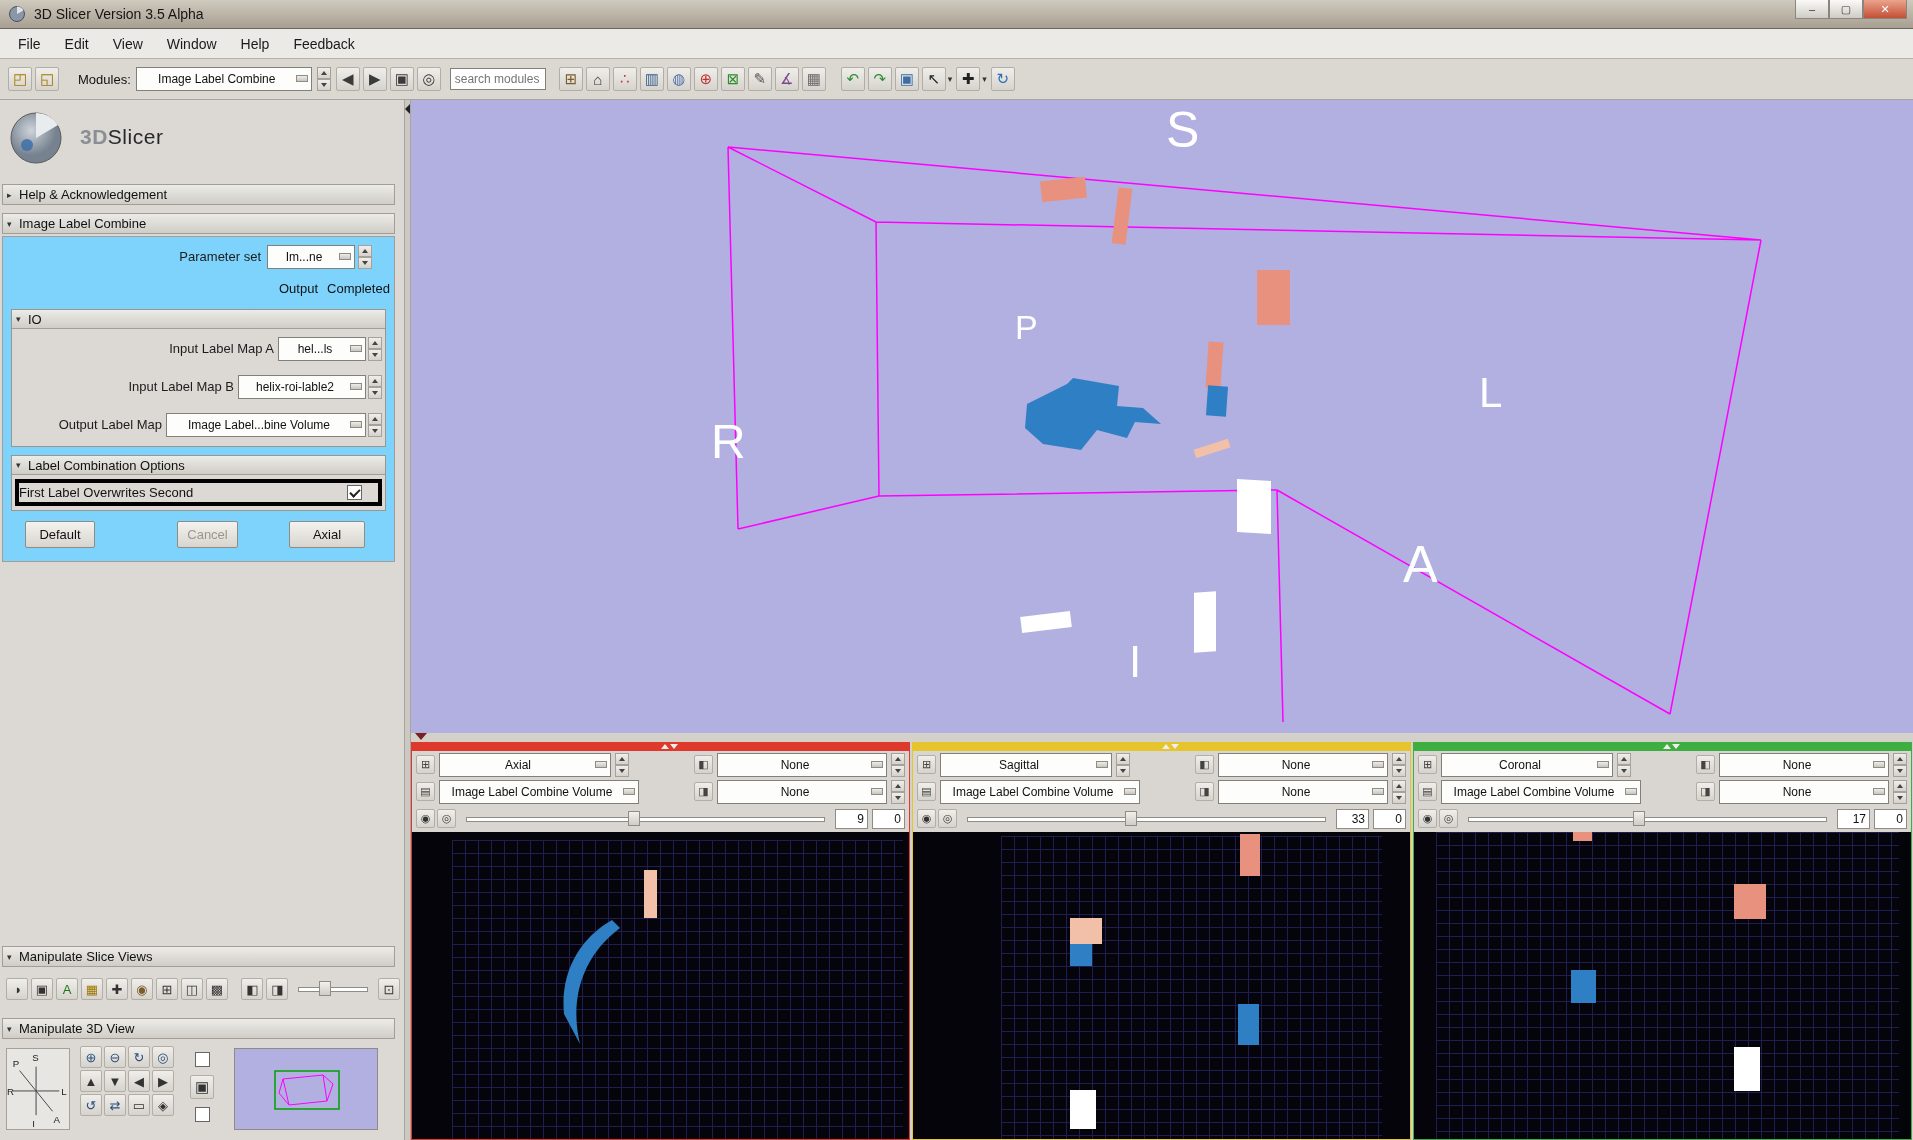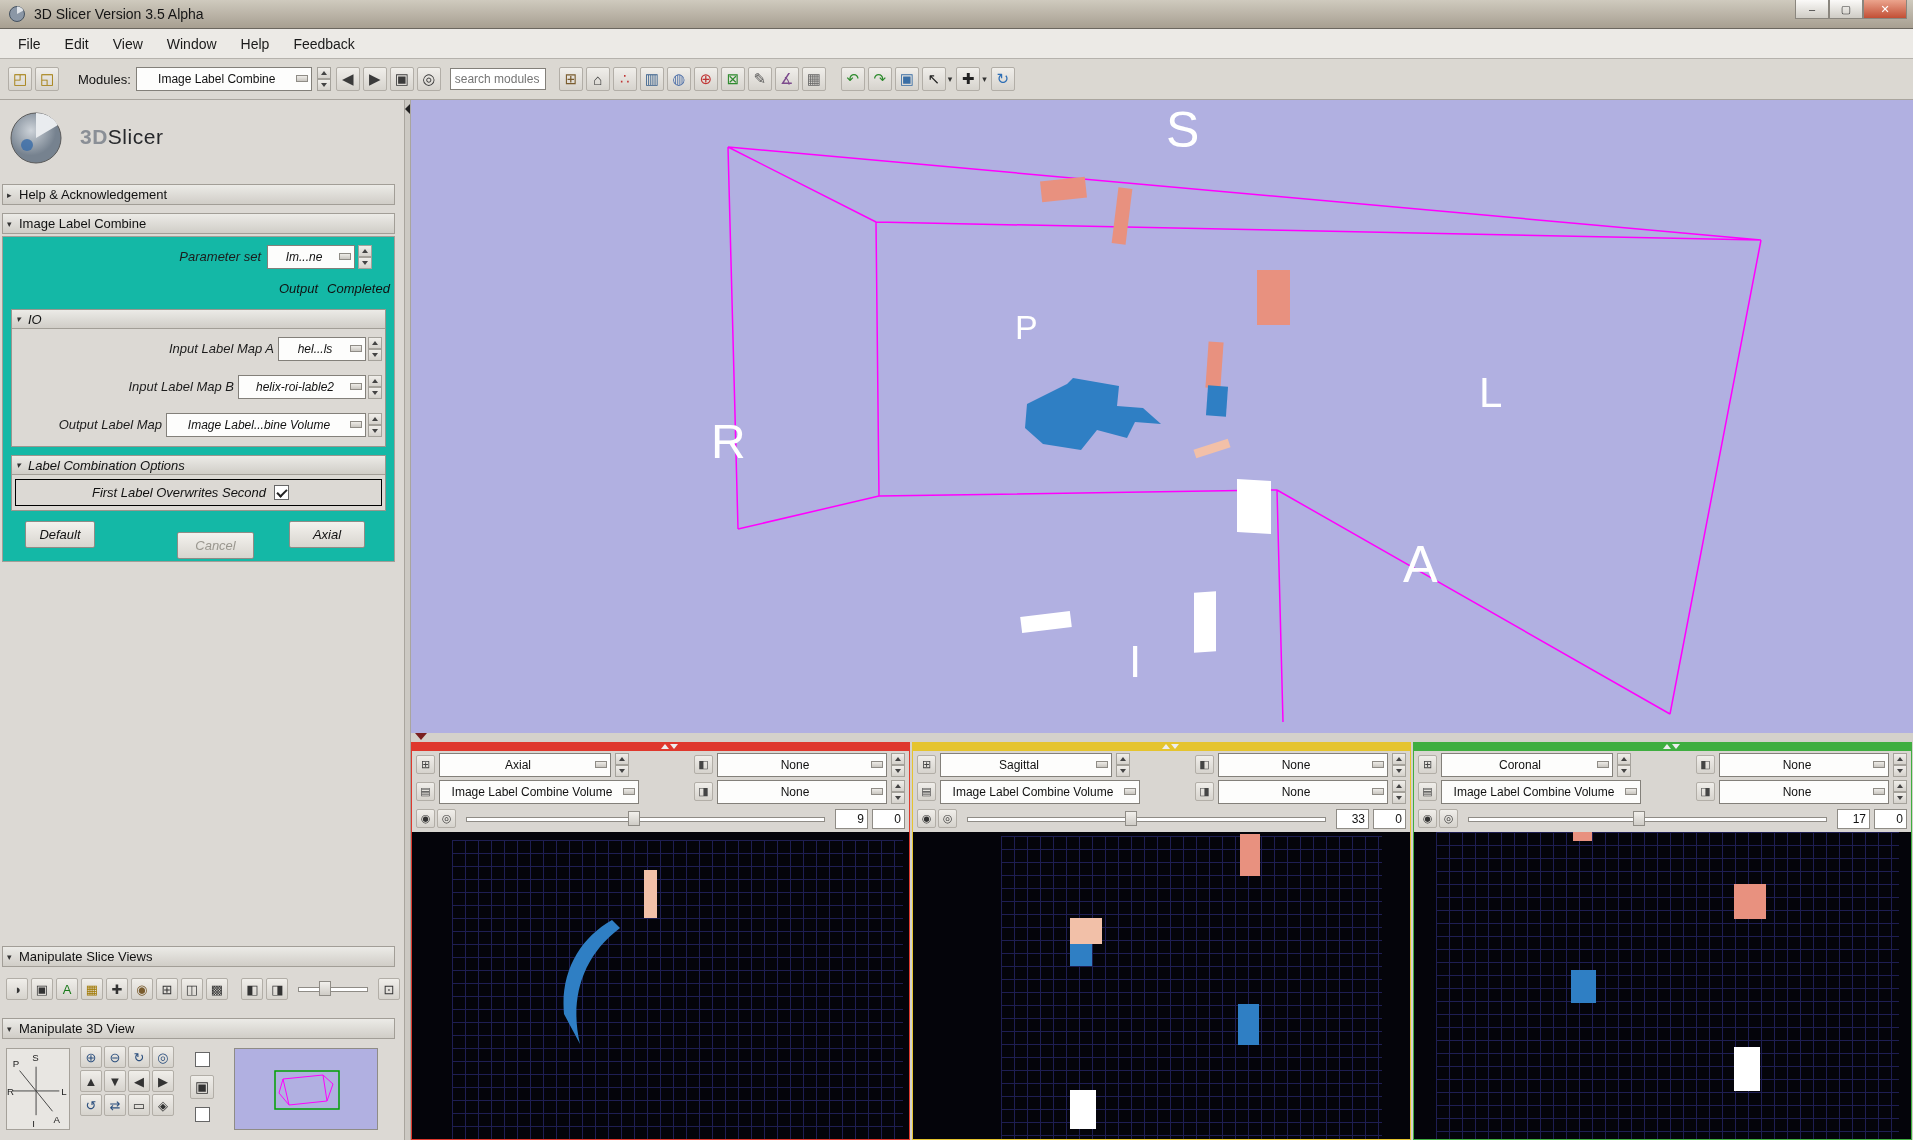--- a/index.html
+++ b/index.html
@@ -52,21 +52,21 @@
   .sidebar { position:absolute; left:0; top:100px; width:404px; height:1040px; background:#dcd9d4; overflow:hidden; }
   .logo-row { position:absolute; left:6px; top:4px; height:66px; display:flex; align-items:center; gap:14px; }
   .logo-text { font-size:21px; letter-spacing:0.5px; }
   .l3d { color:#8a8f96; font-weight:bold; }
   .lsl { color:#26282b; font-weight:normal; }
   .section-bar { position:absolute; left:2px; width:393px; height:21px;
     background:linear-gradient(#ecebe7,#d0cdc7); border:1px solid #a29e97; display:flex;
     align-items:center; padding-left:16px; font-size:13px; }
   .tri { position:absolute; left:4px; font-size:9px; color:#333; }
   .module-frame { position:absolute; left:2px; top:136px; width:393px; height:326px;
-    border:1px solid #a29e97; background:#14b8a6;font-style:italic; }
+    border:1px solid #a29e97; background:#7dd3fc; }
   .f-label { position:absolute; font-size:13px; color:#1c1c1c; white-space:nowrap; }
   .right { text-align:right; }
   .inner-frame { position:absolute; border:1px solid #9a968e; background:#dcd9d4; }
   .frame-head { position:relative; height:19px; background:linear-gradient(#ecebe7,#d0cdc7);
     border-bottom:1px solid #a29e97; display:flex; align-items:center; padding-left:16px; font-size:13px; }
   .btn { position:absolute; height:27px; background:linear-gradient(#f4f2ee,#d8d5cf);
     border:1px solid #8f8c86; border-radius:2px; font-size:13px; display:flex; align-items:center;
     justify-content:center; }
   .btn.disabled { color:#9a978f; }
   .checkbox { width:15px; height:15px; background:#fff; border:1px solid #666; position:relative; display:inline-block; }
@@ -277,28 +277,28 @@
           <div class="spin-up"></div>
           <div class="spin-down"></div>
         </div>
       </div>
 
       <div class="inner-frame" style="left:8px; top:218px; width:375px; height:56px">
         <div class="frame-head">
           <span class="tri">▾</span>
           <span>Label Combination Options</span>
         </div>
-        <div style="position:absolute; left:3px; right:3px; top:23px; height:27px; border:1px solid #000000; display:flex; align-items:center; justify-content:center; gap:8px; padding-right:16px">
+        <div style="position:absolute; left:3px; right:3px; top:23px; height:27px; border:4px solid #000000; display:flex; align-items:center; justify-content:space-between; gap:8px; padding-right:16px">
           <span>First Label Overwrites Second</span>
           <span class="checkbox checked"></span>
         </div>
       </div>
 
       <div class="btn" style="left:22px; top:284px; width:70px">Default</div>
-      <div class="btn disabled" style="left:174px; top:295px; width:77px">Cancel</div>
+      <div class="btn disabled" style="left:174px; top:284px; width:61px">Cancel</div>
       <div class="btn" style="left:286px; top:284px; width:76px">Axial</div>
     </div>
 
     <div class="section-bar" style="top:846px">
       <span class="tri">▾</span>
       <span>Manipulate Slice Views</span>
     </div>
     <div class="icon-row" style="top:875px">
       <span class="tgroup">
           <span class="ticon" style="color: rgb(51, 51, 51);">◑</span>

